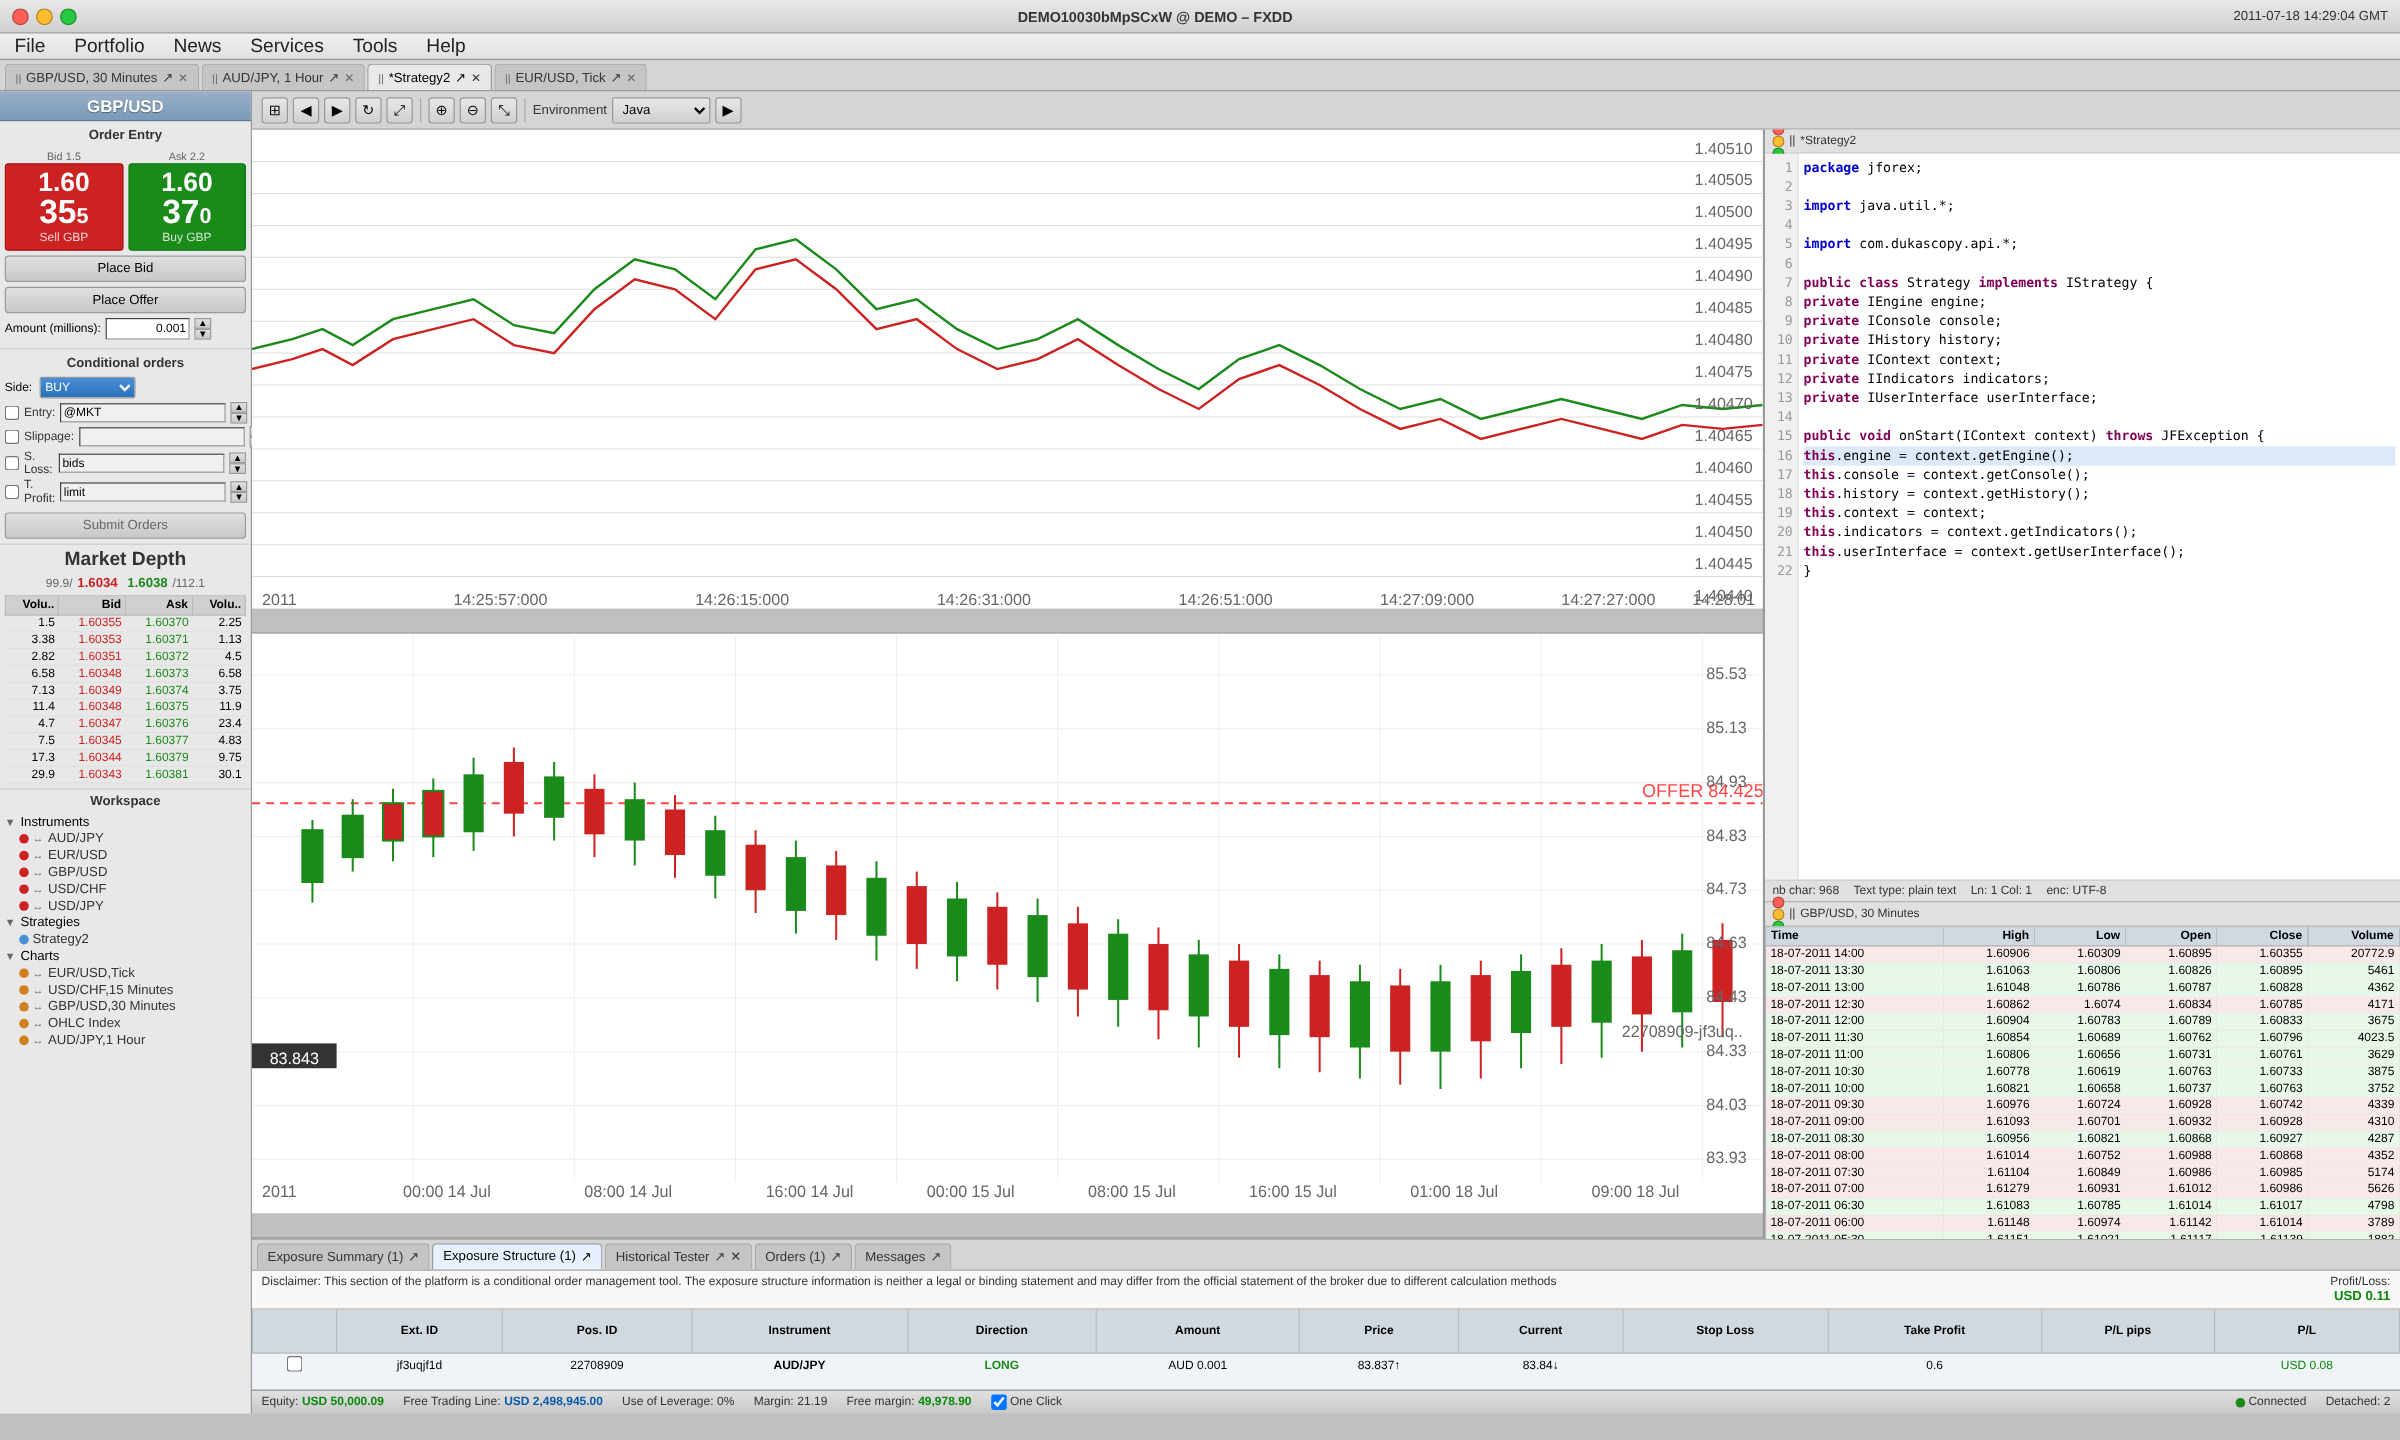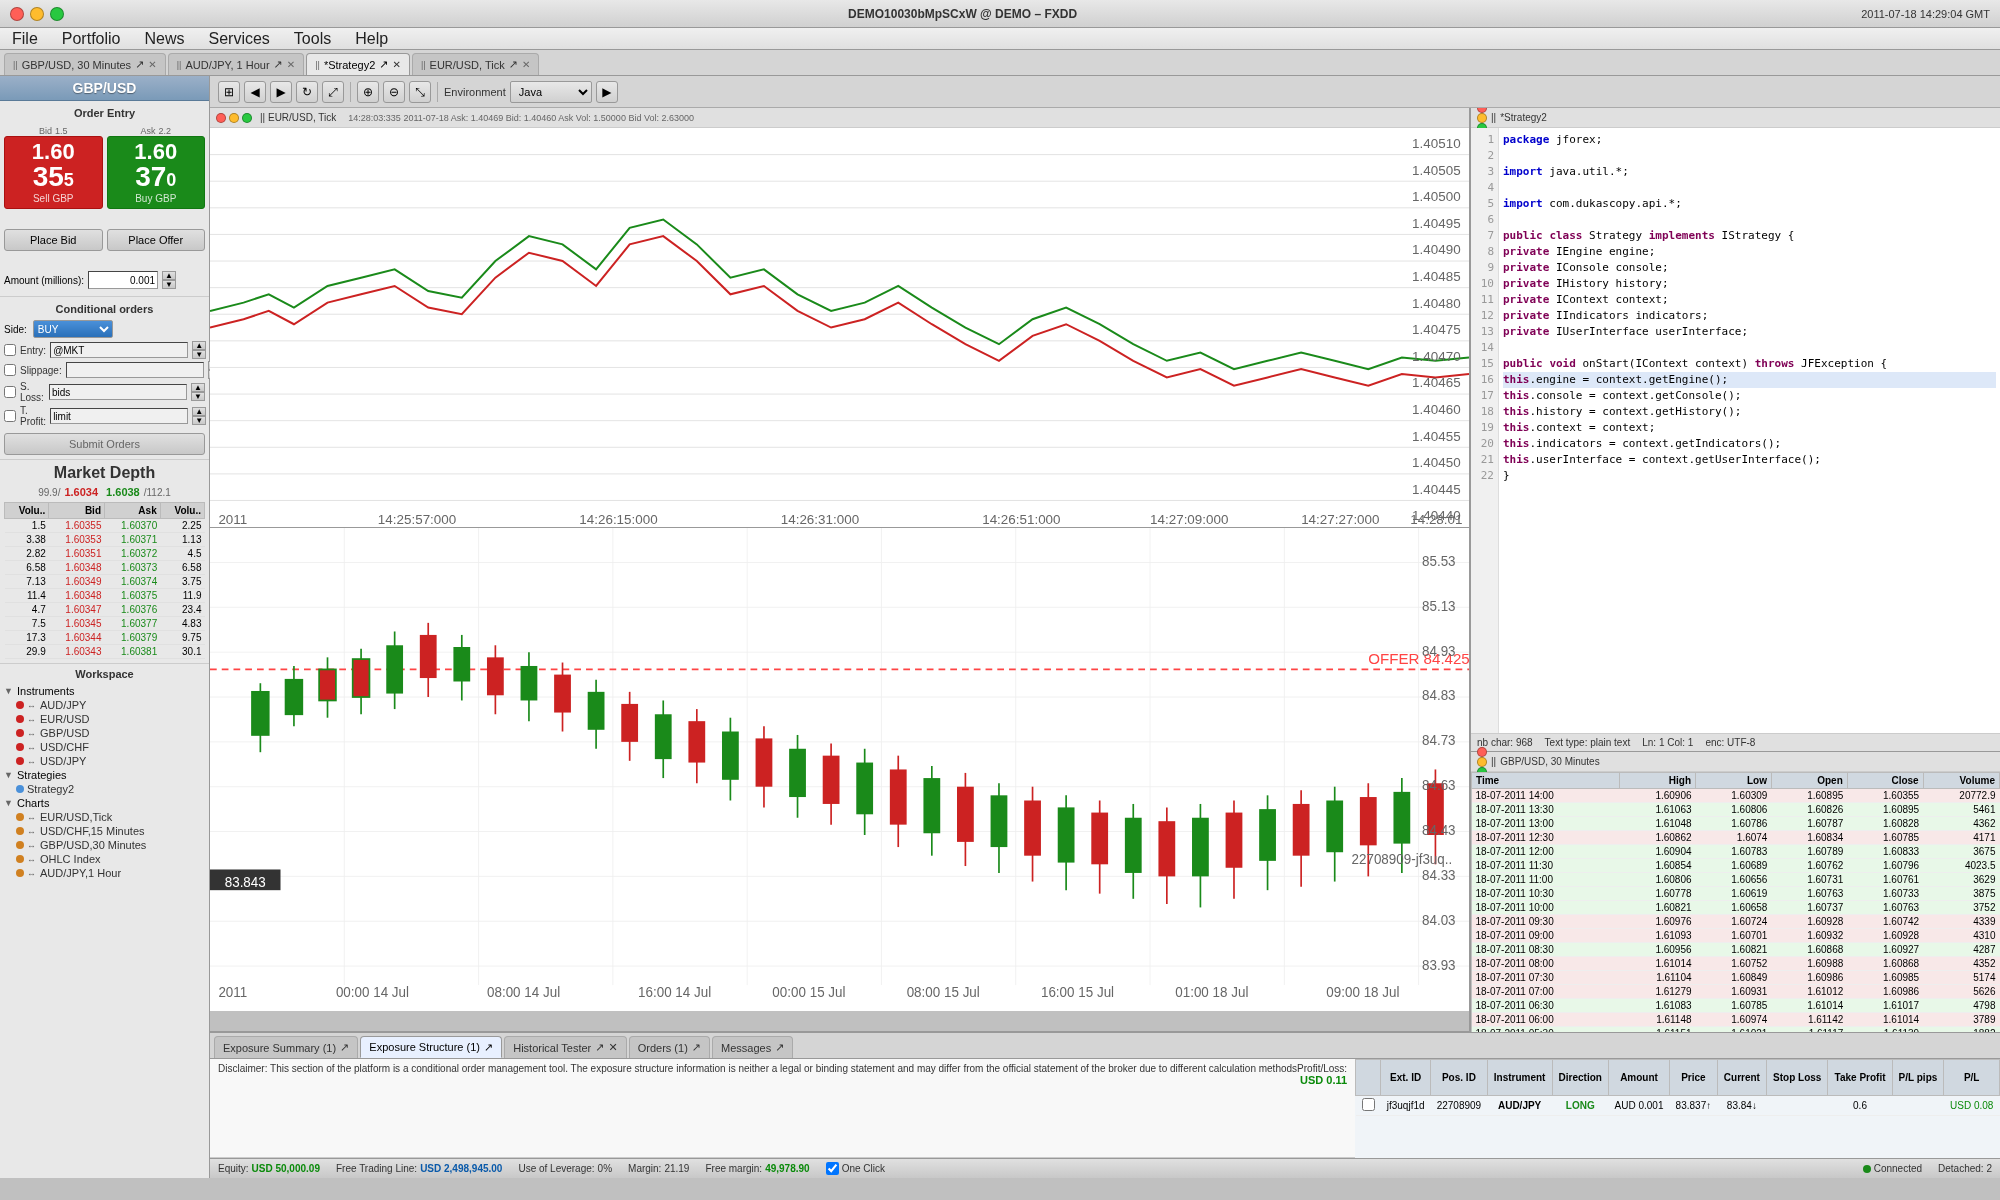--- a/index.html
+++ b/index.html
@@ -41,21 +41,21 @@
     .bid-col, .ask-col { flex: 1; display: flex; flex-direction: column; }
     .bid-label, .ask-label { font-size: 10px; text-align: center; color: #333; }
     .bid-label span, .ask-label span { font-size: 9px; color: #666; }
     
     .price-box { padding: 4px 6px; text-align: center; border-radius: 3px; border: 1px solid; cursor: pointer; }
     .bid-box { background: #cc2222; border-color: #aa1111; color: white; }
     .ask-box { background: #1a8a1a; border-color: #117711; color: white; }
     .price-main { font-size: 22px; font-weight: bold; line-height: 1; }
     .price-label { font-size: 10px; color: rgba(255,255,255,0.8); margin-top: 2px; }
     
-    .place-btns { display: flex; gap: 4px; margin: 20px 0; }
+    .place-btns { display: flex; gap: 4px; margin: 4px 0; flex-direction: column; }
     .place-btn { flex: 1; padding: 4px 6px; background: linear-gradient(180deg, #e0e0e0 0%, #c8c8c8 100%); border: 1px solid #999; border-radius: 3px; font-size: 11px; cursor: pointer; text-align: center; }
     
     .amount-row { display: flex; align-items: center; gap: 4px; margin: 3px 0; font-size: 10px; }
     .amount-input { width: 70px; height: 18px; border: 1px inset #999; font-size: 10px; text-align: right; padding: 0 2px; background: white; }
     .stepper { display: flex; flex-direction: column; }
     .stepper-btn { width: 14px; height: 9px; background: linear-gradient(180deg, #e0e0e0, #c8c8c8); border: 1px solid #999; font-size: 8px; cursor: pointer; display: flex; align-items: center; justify-content: center; line-height: 1; }
 
     .cond-orders { padding: 4px; border-top: 1px solid #ccc; }
     .side-row { display: flex; align-items: center; gap: 6px; margin: 3px 0; font-size: 10px; }
     .side-select { width: 80px; height: 18px; border: 1px solid #999; background: linear-gradient(180deg, #4a90d9 0%, #2a70b9 100%); color: white; font-size: 10px; border-radius: 2px; }
@@ -135,21 +135,21 @@
     .data-table td:first-child { text-align: left; }
     .data-row-green { background: #e8f8e8; }
     .data-row-red { background: #f8e8e8; }
     
     
     .bottom-tab-bar { background: #d5d5d5; height: 26px; display: flex; align-items: flex-end; padding-left: 4px; border-top: 1px solid #999; flex-shrink: 0; }
     .bottom-tab { display: flex; align-items: center; padding: 3px 8px; height: 22px; font-size: 11px; cursor: pointer; background: #c5c5c5; border: 1px solid #aaa; border-bottom: none; margin-right: 2px; border-radius: 4px 4px 0 0; gap: 4px; color: #333; }
     .bottom-tab.active { background: #e8f0ff; border-color: #999; color: #000; border-bottom: 1px solid #e8f0ff; }
     
     
-    .bottom-content { background: #f0f4f8; height: 100px; display: flex; flex-direction: row; flex-shrink: 0; border-top: 1px solid #999; }
+    .bottom-content { background: #f0f4f8; height: 100px; display: flex; flex-direction: column; flex-shrink: 0; border-top: 1px solid #999; }
     .bottom-disclaimer { padding: 4px 8px; font-size: 10px; color: #333; display: flex; justify-content: space-between; border-bottom: 1px solid #ccc; background: #f8f8f8; }
     .disclaimer-text { max-width: 1100px; }
     .profit-loss { text-align: right; }
     .profit-label { font-size: 10px; color: #333; }
     .profit-value { font-size: 11px; color: #0a8a0a; font-weight: bold; }
     
     .orders-table { flex: 1; overflow: auto; }
     .orders-table table { width: 100%; border-collapse: collapse; font-size: 10px; }
     .orders-table th { background: #d0d8e0; padding: 12px 6px; text-align: center; border: 1px solid #bbb; font-size: 10px; }
     .orders-table td { padding: 2px 6px; text-align: center; border-bottom: 1px solid #eee; }
@@ -486,29 +486,20 @@
         <option>JavaScript</option>
       </select>
       <button class="toolbar-btn">▶</button>
     </div>
 
     <div style="display:flex; flex:1; overflow:hidden;">
 
       <div class="chart-left">
 
         <div class="chart-panel" style="flex: 1;">
-          <div class="chart-panel-header">
-            <div class="win-btns">
-              <div class="win-btn win-btn-r"></div>
-              <div class="win-btn win-btn-y"></div>
-              <div class="win-btn win-btn-g"></div>
-            </div>
-            <span>|| EUR/USD, Tick</span>
-            <span style="font-size:9px; color:#666; margin-left:8px;">14:28:03:335 2011-07-18 Ask: 1.40469  Bid: 1.40460  Ask Vol: 1.50000  Bid Vol: 2.63000</span>
-          </div>
 
           <div style="display:flex; height: calc(100% - 20px); background:#fff;">
             <svg style="flex:1; height:100%;" viewBox="0 0 750 240" preserveAspectRatio="none">
               <rect width="750" height="240" fill="white"></rect>
 
               <line x1="0" y1="16" x2="750" y2="16" stroke="#ddd" stroke-width="0.5"></line>
               <line x1="0" y1="32" x2="750" y2="32" stroke="#ddd" stroke-width="0.5"></line>
               <line x1="0" y1="48" x2="750" y2="48" stroke="#ddd" stroke-width="0.5"></line>
               <line x1="0" y1="64" x2="750" y2="64" stroke="#ddd" stroke-width="0.5"></line>
               <line x1="0" y1="80" x2="750" y2="80" stroke="#ddd" stroke-width="0.5"></line>

